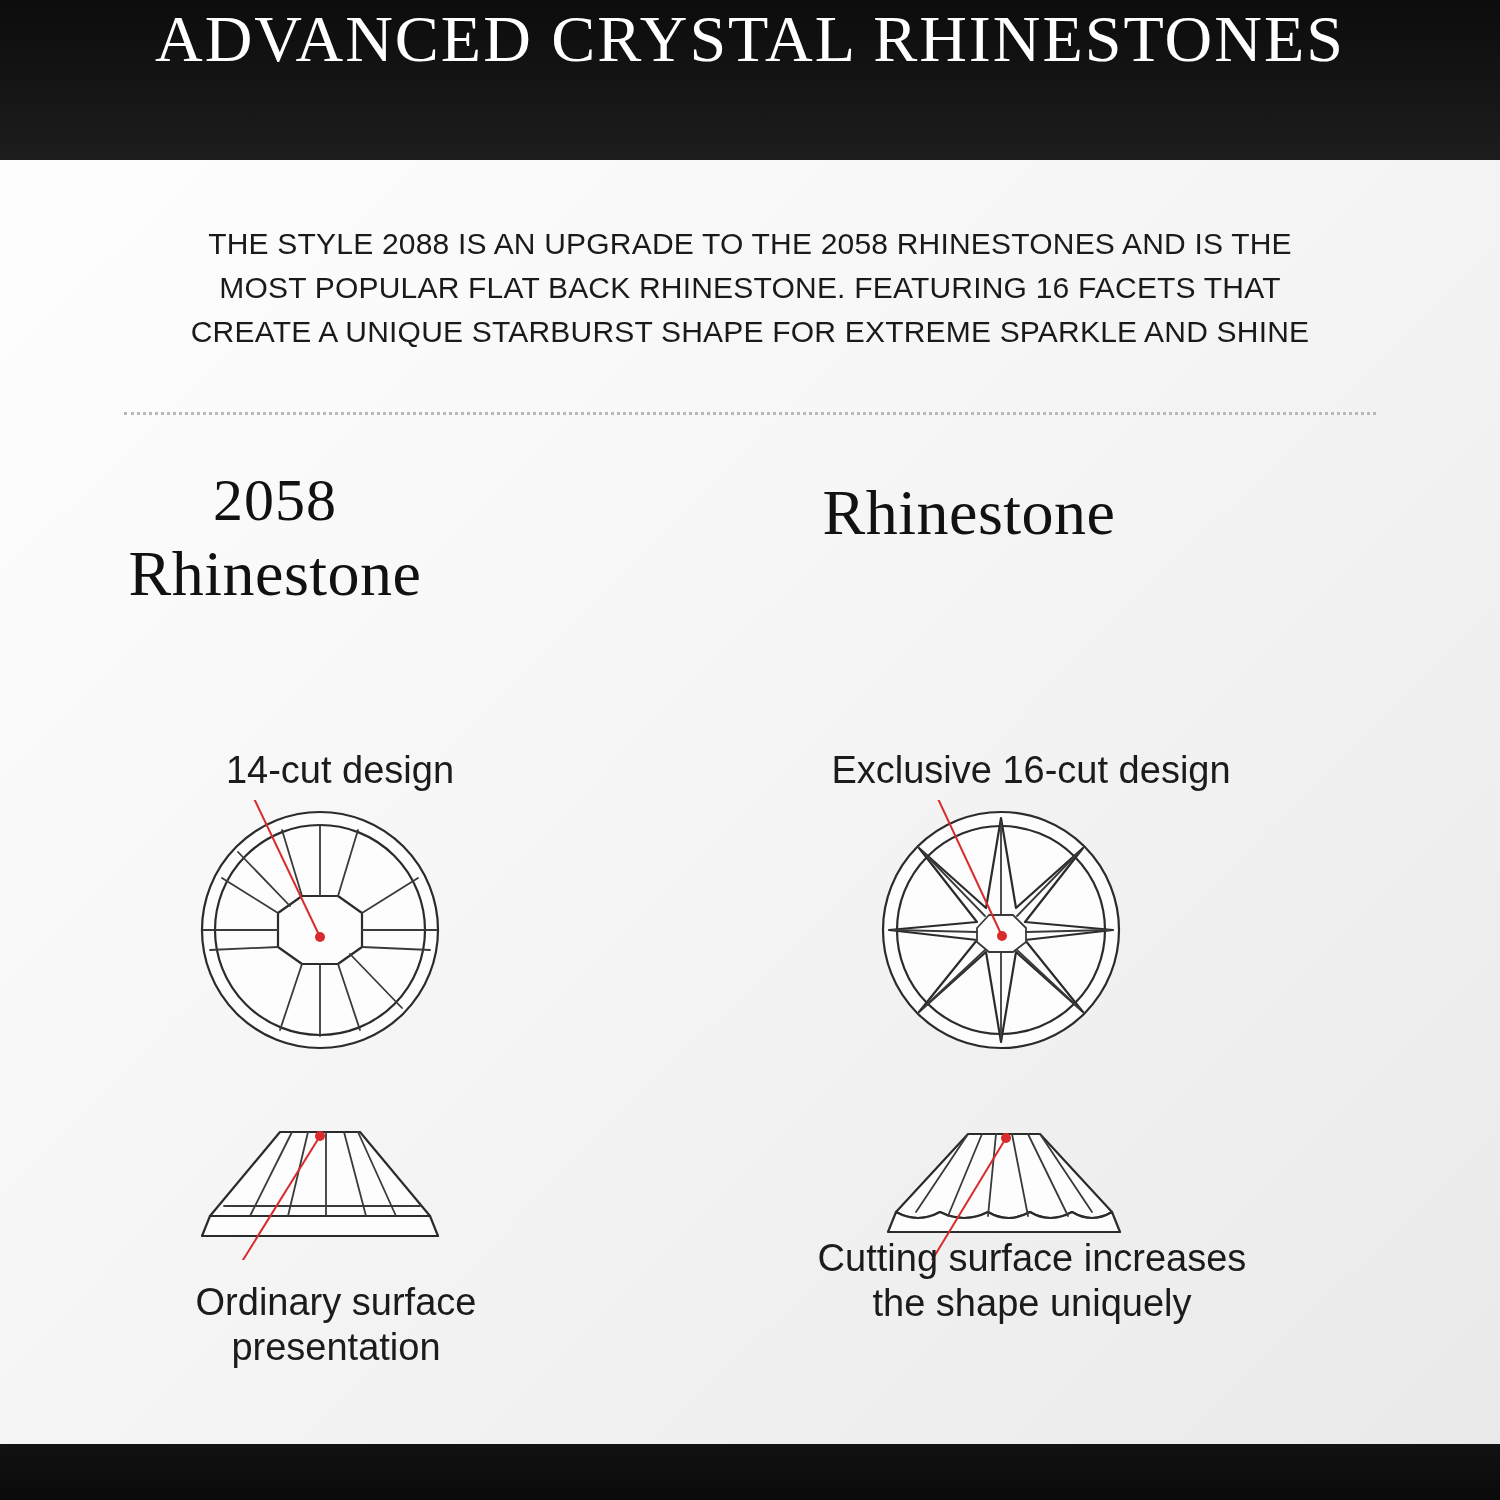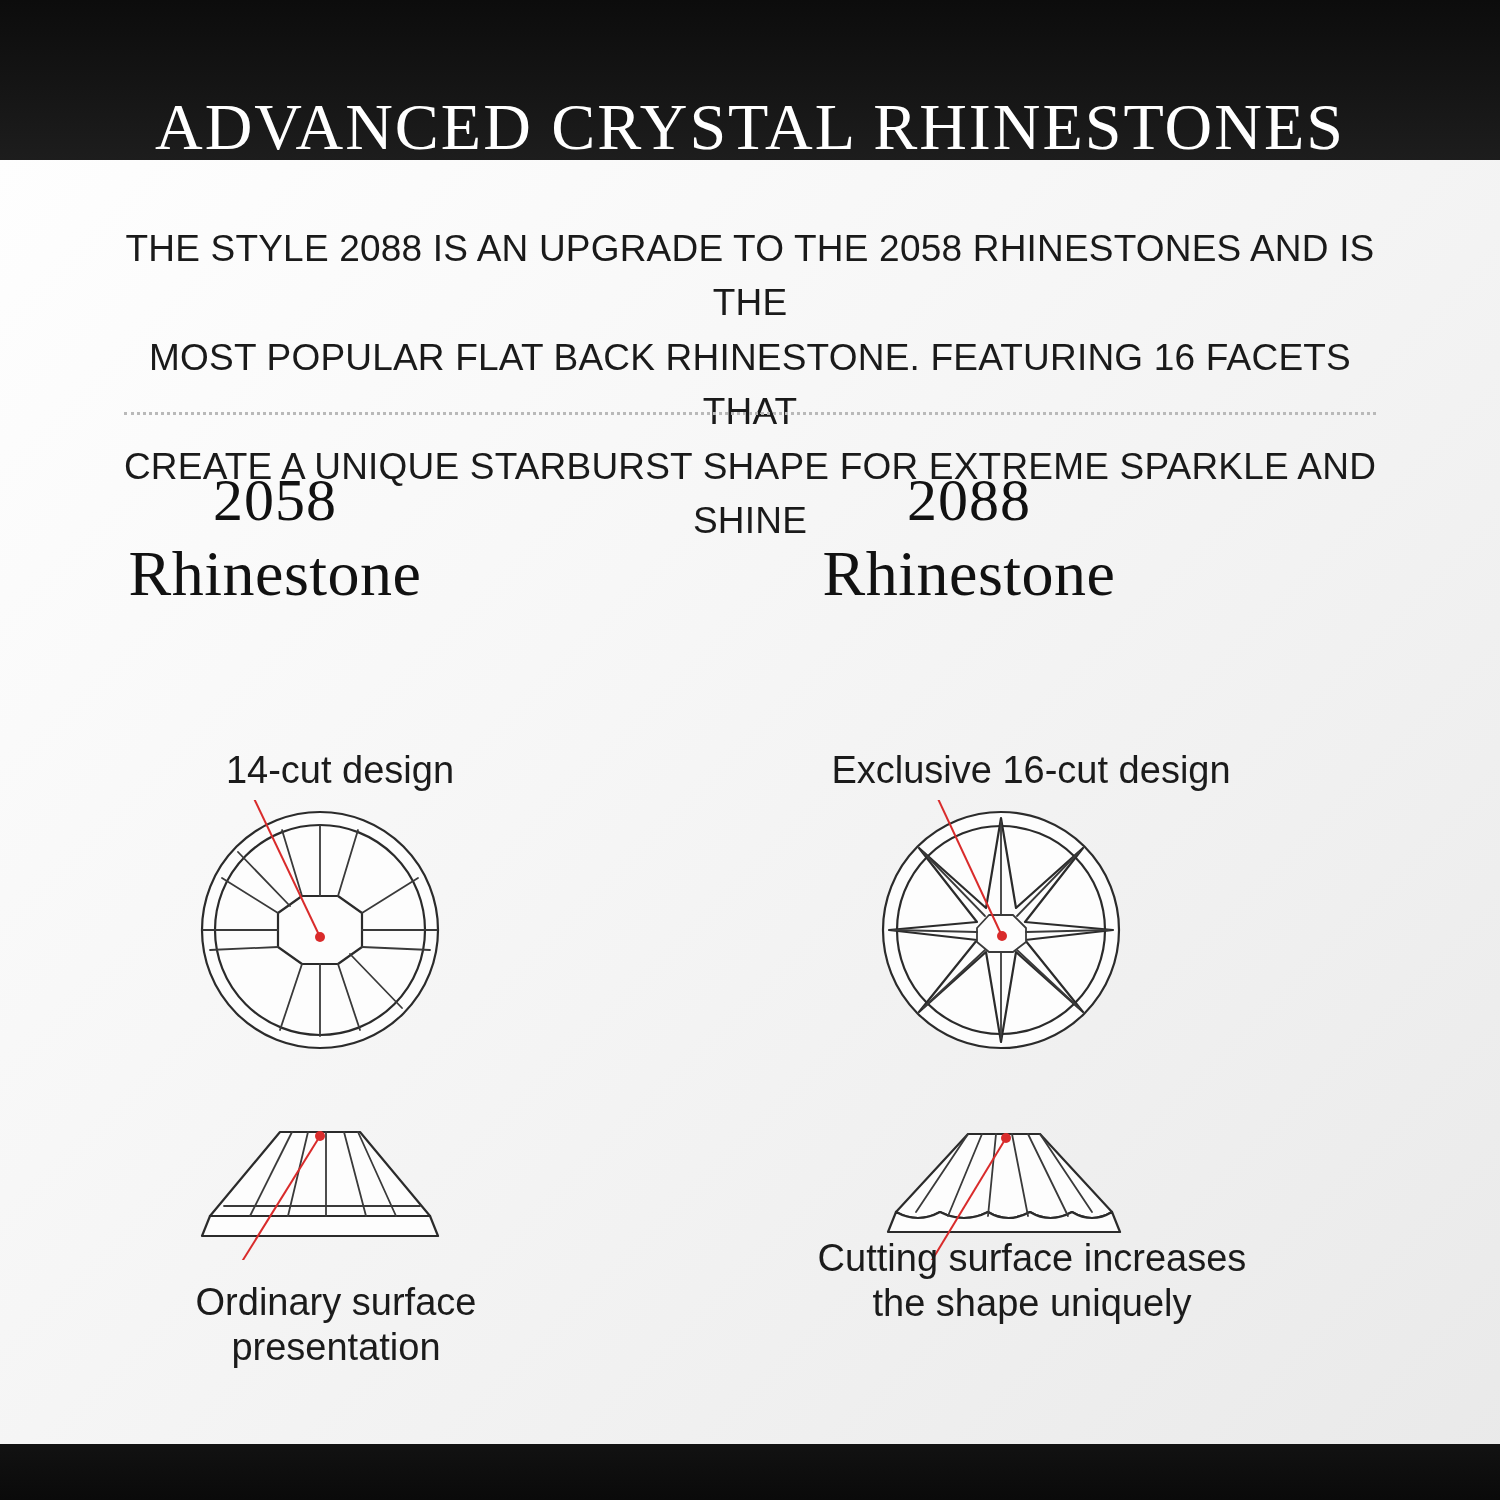--- a/index.html
+++ b/index.html
@@ -23,21 +23,21 @@
 
   
   .header-bar {
     position: absolute;
     top: 0;
     left: 0;
     width: 1500px;
     height: 160px;
     background: linear-gradient(180deg, #0c0c0c 0%, #151515 55%, #1d1d1d 100%);
     display: flex;
-    align-items: flex-end;
+    align-items: flex-start;
     justify-content: center;
     overflow: hidden;
   }
   .header-title {
     color: #ffffff;
     font-family: "Liberation Serif", serif;
     font-size: 66px;
     letter-spacing: 2px;
     white-space: nowrap;
     font-weight: 400;
@@ -55,21 +55,21 @@
     background: linear-gradient(180deg, #121212 0%, #0a0a0a 100%);
   }
 
   
   .intro {
     position: absolute;
     top: 222px;
     left: 120px;
     width: 1260px;
     text-align: center;
-    font-size: 37px;
+    font-size: 30px;
     line-height: 1.47;
     color: #1a1a1a;
     letter-spacing: 0.2px;
   }
   .intro-line { display: block; }
 
   
   .divider {
     position: absolute;
     top: 412px;
@@ -264,21 +264,20 @@
 
       <div class="caption cap-bottom-left">
         <span>Ordinary surface</span><br>
         <span>presentation</span>
       </div>
     </div>
 
     <div class="col col-right">
 
       <div class="col-title">
-        <span class="num">2088</span>
         <span class="word">Rhinestone</span>
       </div>
 
       <div class="caption cap-top-right">Exclusive 16-cut design</div>
 
       <div class="art art-top-right">
         <svg width="260" height="260" viewBox="0 0 260 260">
           <circle class="stroke facet-fill" cx="130" cy="130" r="118"></circle>
           <circle class="stroke" cx="130" cy="130" r="104"></circle>
 

